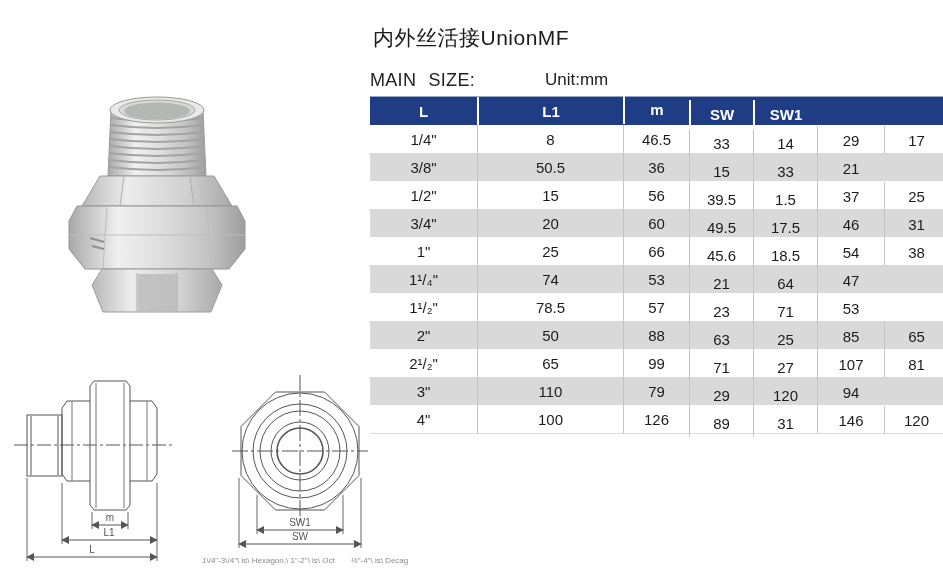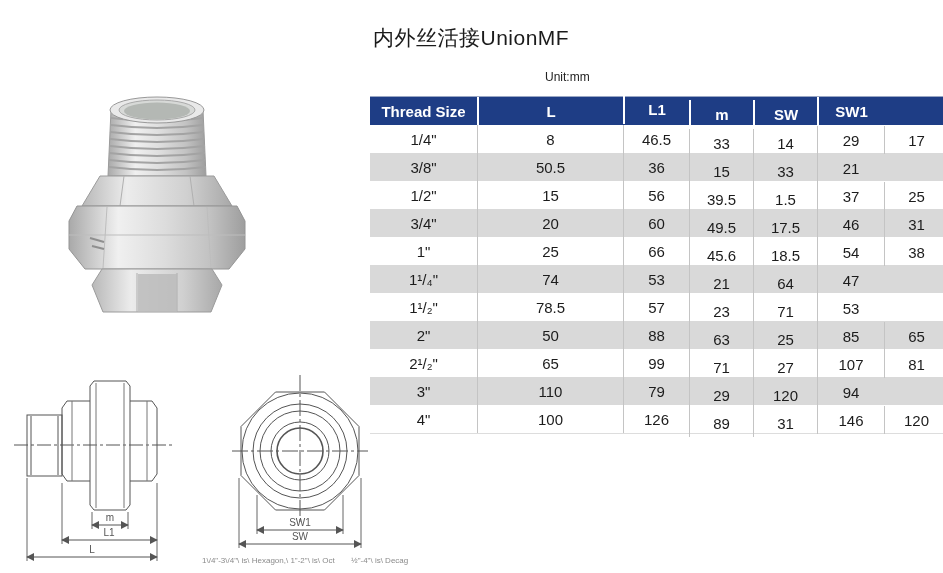--- a/index.html
+++ b/index.html
@@ -1,21 +1,21 @@
 <!DOCTYPE html>
 <html style="--hdr: #1e3d85; --stripe: #d9d9d9;"><head>
 <meta charset="utf-8">
 <style>
   * { margin:0; padding:0; box-sizing:border-box; }
   body { font-family:"Liberation Sans", sans-serif; background:#fff; }
   .canvas { position:relative; width:943px; height:573px; background:#fff; overflow:hidden;margin-left:7px; }
 
   .page-title { position:absolute; left:366px; top:24px; font-size:21px; font-weight:500; color:#1b1b1b; letter-spacing:0.5px; }
   .main-size { position:absolute; left:363px; top:70px; font-size:18px; color:#222; word-spacing:7px; letter-spacing:0.3px; }
-  .unit { position:absolute; left:538px; top:70px; font-size:12px; color:#222; }
+  .unit { position:absolute; left:538px; top:70px; font-size:17px; color:#222; }
 
   
   .size-table { position:absolute; left:363px; top:96px; width:578px; border-bottom:1px solid #ddd; }
   .t-row { display:grid; grid-template-columns:107px 146px 66px 64px 64px 67px 64px; }
   .t-head { background:var(--hdr,#1e3d85); height:29px; border-top:1px solid #9aa7c4; }
   .t-head .cell { color:#fff; font-weight:bold; font-size:15px; }
   .t-head .cell + .cell { border-left:2px solid #fff; }
   .t-body .t-row { height:28px; }
   .t-body .t-row.stripe { background:var(--stripe,#d9d9d9); }
   .t-body .cell { font-size:15px; color:#1c1c1c; }
@@ -81,26 +81,26 @@
     <path d="M15 118 L175 118 L183 133 L183 161 L167 181 L23 181 L7 161 L7 133 Z" fill="url(#gmet)" stroke="#949494"></path>
     <path d="M45 119 L41 180 M145 119 L149 180 M7 147 L183 147" stroke="#bdbdbd" fill="none"></path>
     <path d="M28 150 l14 4 M30 158 l12 3" stroke="#8f8f8f" stroke-width="2" fill="none"></path>
 
     <path d="M40 181 L150 181 L160 197 L149 224 L41 224 L30 197 Z" fill="url(#gmet2)" stroke="#9b9b9b"></path>
     <path d="M75 185 L75 224 M115 185 L115 224" stroke="#adadad" fill="none"></path>
     <rect x="76" y="186" width="39" height="38" fill="#b9b9b9" opacity="0.8"></rect>
   </svg>
 
   <div class="page-title">内外丝活接UnionMF</div>
+  <div class="main-size">MAIN SIZE:</div>
   <div class="unit">Unit:mm</div>
 
   <div class="size-table">
     <div class="t-head">
       <div class="t-row">
-          <div class="cell">Thread Size</div>
           <div class="cell">L</div>
           <div class="cell">L1</div>
           <div class="cell">m</div>
           <div class="cell">SW</div>
           <div class="cell">SW1</div>
         </div>
     </div>
     <div class="t-body">
         <div class="t-row">
           <div class="cell">1/4"</div>

